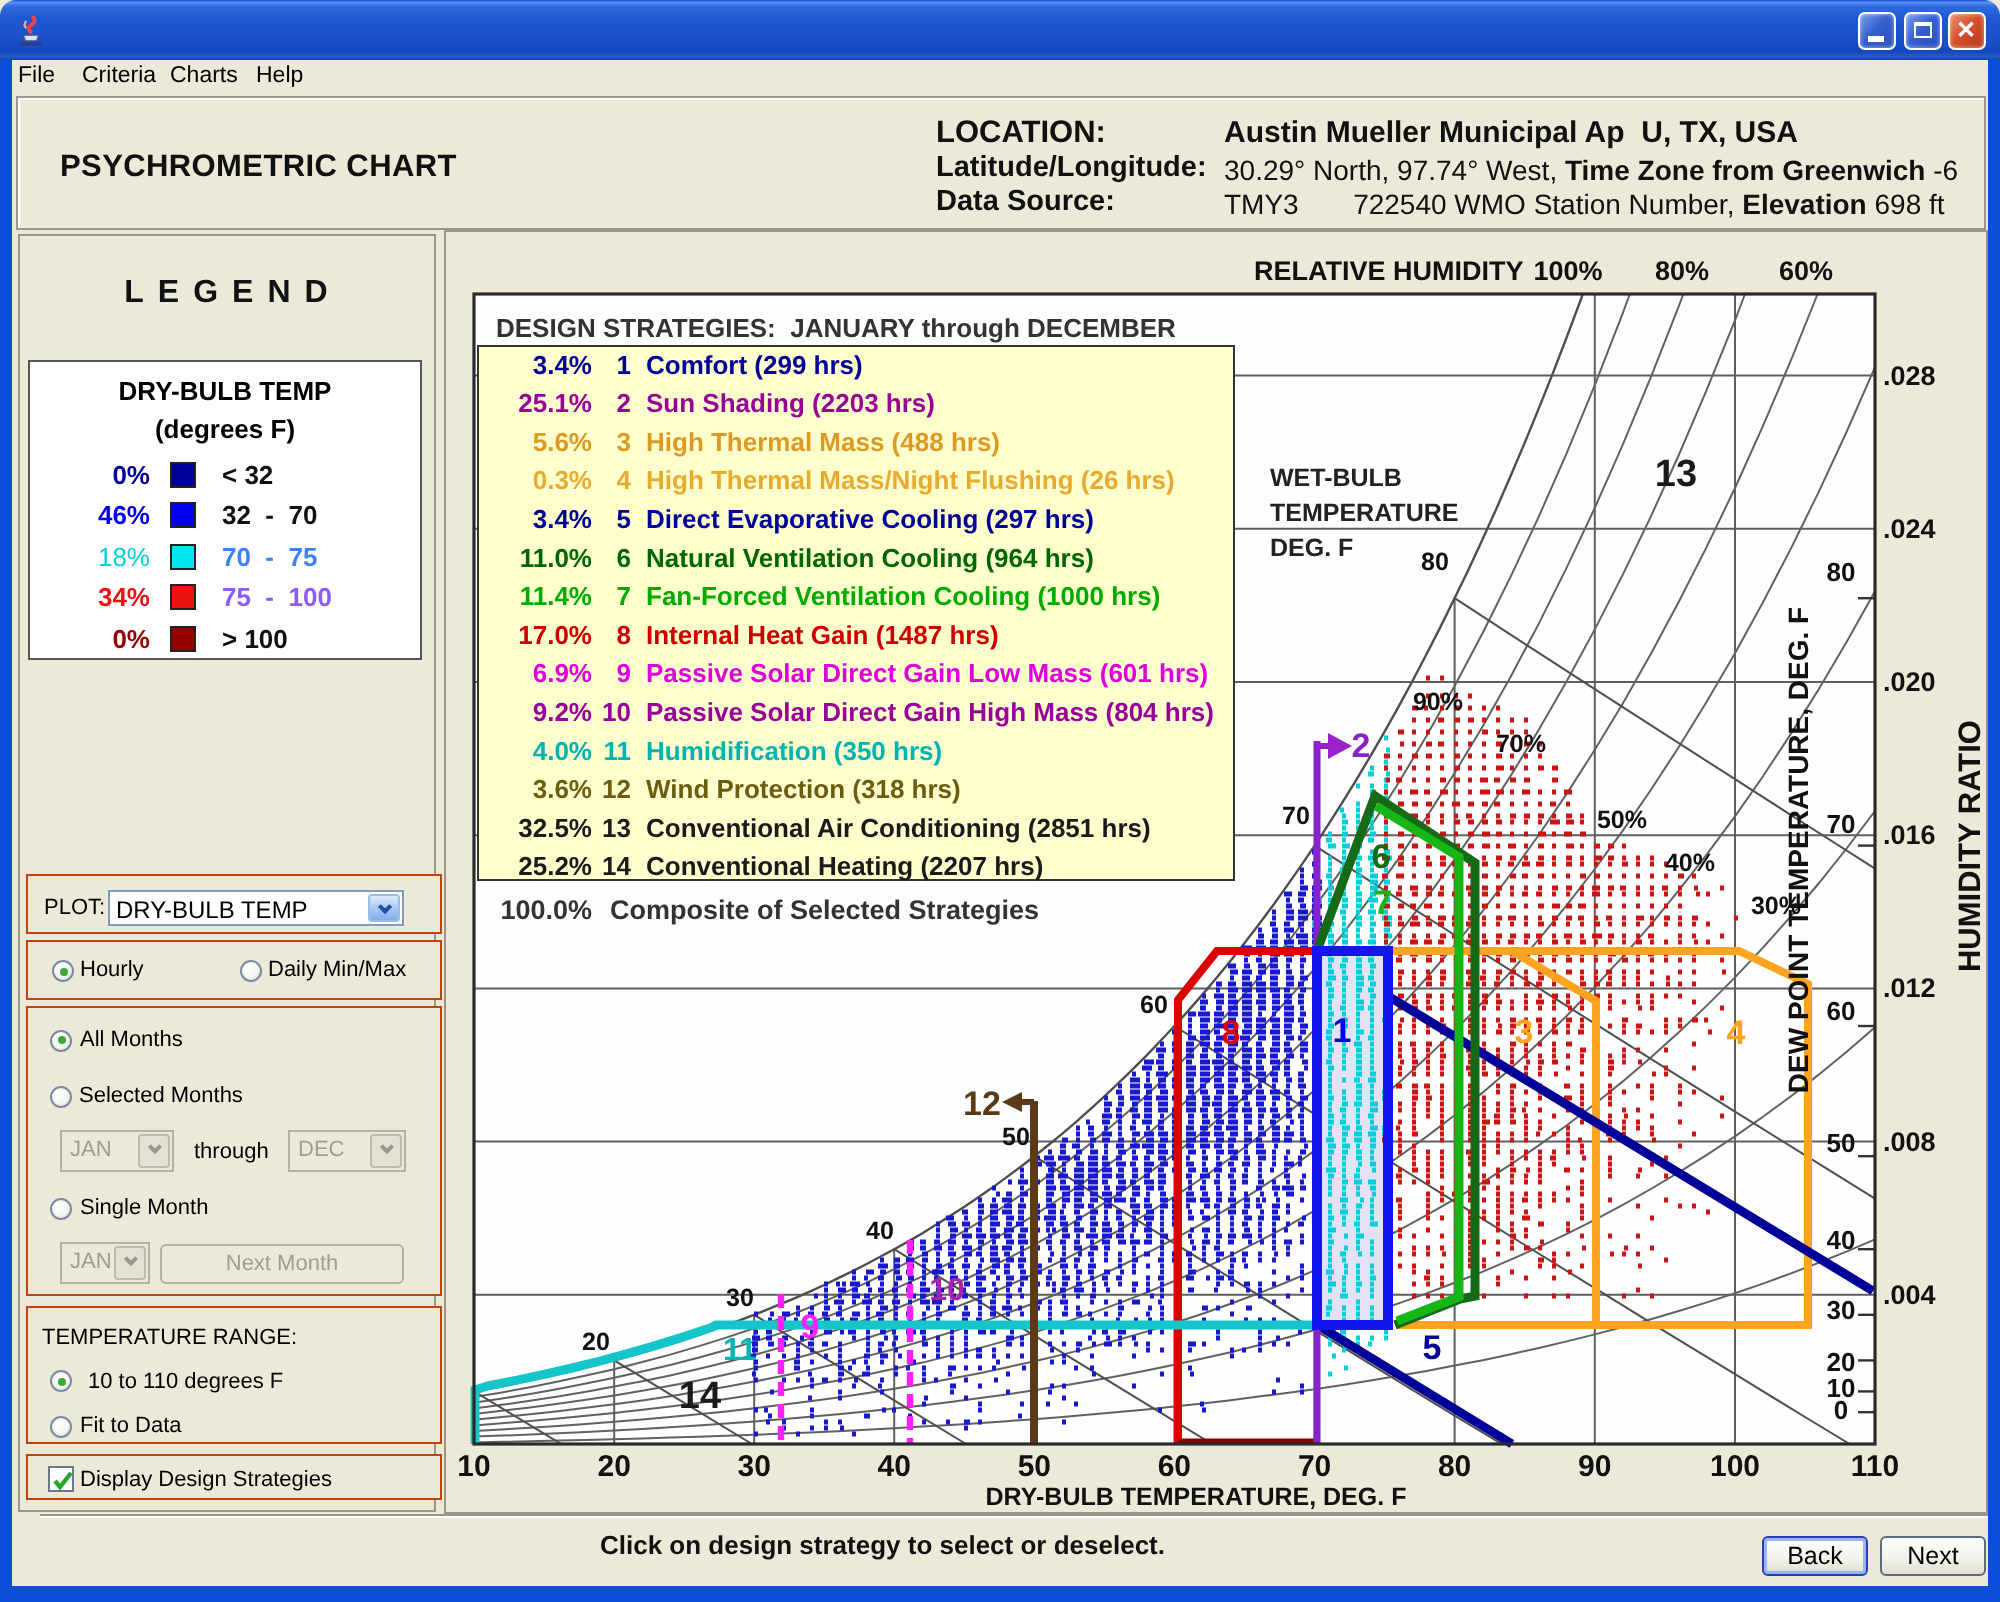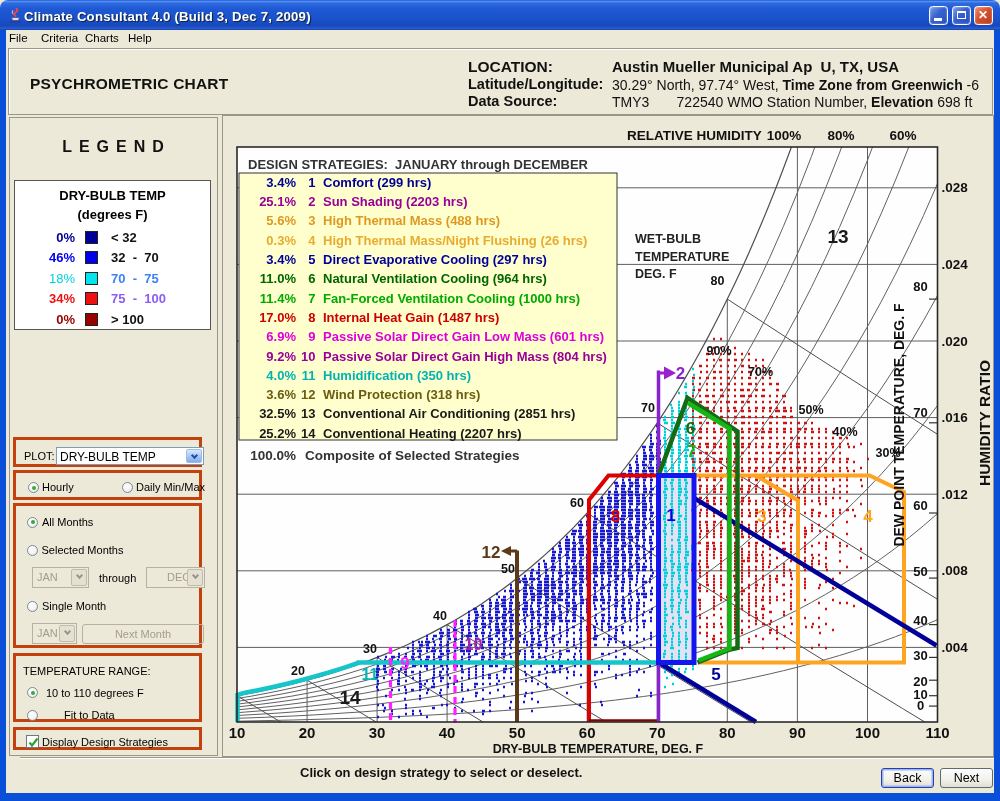--- a/index.html
+++ b/index.html
@@ -27,21 +27,21 @@
 .ptitle { position:absolute; left:21px; top:26px; font-size:15.5px; font-weight:bold; letter-spacing:0.2px; color:#111;text-align:center; }
 .loc-lab { position:absolute; font-weight:bold; font-size:13px; color:#111; }
 .loc-val { position:absolute; font-size:13px; color:#111; }
 
 .sidebar { position:absolute; left:9px; top:117px; width:209px; height:639px; background:#ece9d8;
   border:1px solid #9a968a; z-index:30; }
 .legend-t { position:absolute; left:3px; width:100%; top:20px; text-align:center; font-size:16px;
   font-weight:bold; letter-spacing:7px; color:#111; }
 .legbox { position:absolute; left:4px; top:62px; width:197px; height:150px; background:#fff;
   border:1px solid #555; }
-.grp { position:absolute; left:3px; width:189px; border:3px solid #c2410c; background:#ece9d8; }
+.grp { position:absolute; left:3px; width:208px; border:1px solid #c2410c; background:#ece9d8; }
 .radio { position:absolute; width:11px; height:11px; border-radius:50%; border:1px solid #7a8aa0;
   background:radial-gradient(circle at 35% 30%, #fff 0%, #f4f3ee 60%, #d8d6c8 100%); }
 .radio.sel::after { content:""; position:absolute; left:2.5px; top:2.5px; width:4px; height:4px;
   border-radius:50%; background:#3da738; }
 .lab { position:absolute; font-size:11px; color:#000; white-space:nowrap; }
 .dis { color:#a29d8c; }
 .combo { position:absolute; background:#fff; border:1px solid #7f9db9; font-size:11px; color:#000; }
 .combo.off { background:#ece9d8; border:1px solid #b5b2a5; color:#a29d8c; }
 .cbtn { position:absolute; right:1px; top:1px; bottom:1px; width:16px;
   background:linear-gradient(180deg,#dceafc 0%,#aecbf5 45%,#82aeec 100%); border:1px solid #9abce8;
@@ -64,21 +64,20 @@
 </style></head>
 <body>
 <div class="win">
  <div class="titlebar">
   <svg style="position:absolute;left:8px;top:8px" width="15" height="15" viewBox="0 0 15 15">
     <path d="M8 0 q3 2.5 -0.5 4.5 q-2.5 1.8 0.5 4" stroke="#e84848" stroke-width="2" fill="none"></path>
     <path d="M5.2 2.5 q-1.8 1.8 0 3.6" stroke="#f0a0a0" stroke-width="1.2" fill="none"></path>
     <path d="M3.5 9.5 h8 l-1.2 3 h-5.6 z" fill="#d8e2f4" stroke="#46508e" stroke-width="0.8"></path>
     <path d="M2 13.8 h11" stroke="#2a3f8f" stroke-width="1.8"></path>
   </svg>
-  <span class="title-text">Climate Consultant 4.0 (Build 3, Dec 7, 2009)</span>
   <div class="tbtn tmin" style="left:929px;">
         <span style="position:absolute;left:3.5px;top:11px;width:8px;height:3px;background:#fff"></span>
       </div>
   <div class="tbtn tmax" style="left:951.5px;">
         <span style="position:absolute;left:4px;top:4px;width:9px;height:8px;border:1.5px solid #fff;border-top-width:2.5px"></span>
       </div>
   <div class="tbtn tclose" style="left:973.5px;">✕</div>
  </div>
  <div class="menubar">
   <span style="left:4px">File</span>
@@ -136,39 +135,39 @@
   <div class="grp" style="top:384.5px;height:145.5px;">
     <span class="radio sel" style="left:11px;top:11px;"></span>
     <span class="lab" style="left:26px;top:10.5px;">All Months</span>
     <span class="radio" style="left:11px;top:39px;"></span>
     <span class="lab" style="left:25.5px;top:38.5px;">Selected Months</span>
     <span class="combo off" style="left:16px;top:61px;width:57px;height:21px;padding:3px 0 0 4px;">JAN
       <span class="cbtn off">
             <i></i>
           </span></span>
     <span class="lab" style="left:83px;top:66px;">through</span>
-    <span class="combo off" style="left:130px;top:61px;width:59px;height:21px;padding:3px 0 0 20px;">DEC
+    <span class="combo off" style="left:130px;top:61px;width:59px;height:21px;padding:3px 0 0 4px;">DEC
       <span class="cbtn off">
             <i></i>
           </span></span>
     <span class="radio" style="left:11px;top:95px;"></span>
     <span class="lab" style="left:26px;top:94.5px;">Single Month</span>
     <span class="combo off" style="left:16px;top:117.5px;width:45px;height:21px;padding:3px 0 0 4px;">JAN
       <span class="cbtn off">
             <i></i>
           </span></span>
     <span class="lab dis" style="left:66px;top:118.5px;width:122px;height:20px;border:1px solid #b5b2a5;border-radius:3px;text-align:center;padding-top:3px;">Next Month</span>
   </div>
 
   <div class="grp" style="top:535px;height:69px;">
     <span class="lab" style="left:7px;top:9px;">TEMPERATURE RANGE:</span>
     <span class="radio sel" style="left:11px;top:31px;"></span>
     <span class="lab" style="left:30px;top:30.5px;">10 to 110 degrees F</span>
     <span class="radio" style="left:11px;top:53.5px;"></span>
-    <span class="lab" style="left:48px;top:53px;">Fit to Data</span>
+    <span class="lab" style="left:26px;top:53px;">Fit to Data</span>
   </div>
 
   <div class="grp" style="top:608.5px;height:23px;">
     <span style="position:absolute;left:10px;top:5px;width:13px;height:13px;background:#fff;border:1px solid #6a7a8a;"></span>
     <svg style="position:absolute;left:10px;top:5px;" width="15" height="15" viewBox="0 0 15 15">
           <path d="M3.5 7.5 L6 10.5 L11.5 3.5" stroke="#2da32d" stroke-width="2.2" fill="none"></path>
         </svg>
     <span class="lab" style="left:26px;top:6.5px;">Display Design Strategies</span>
   </div>
  </div>

